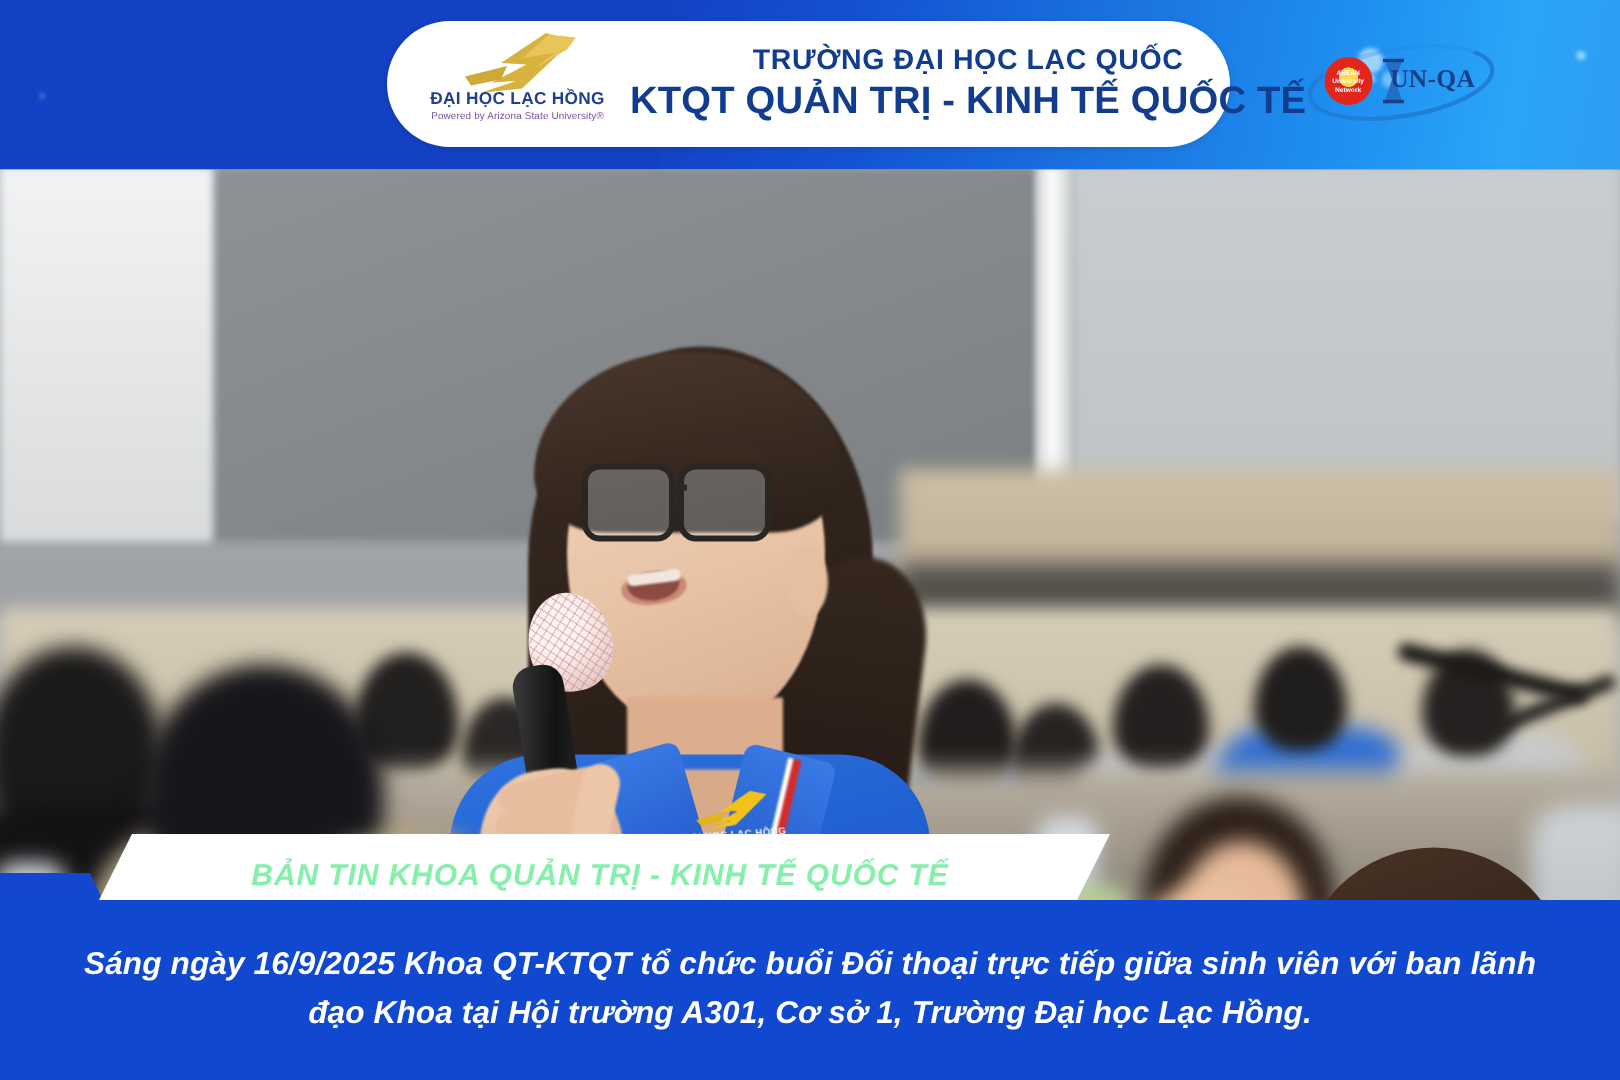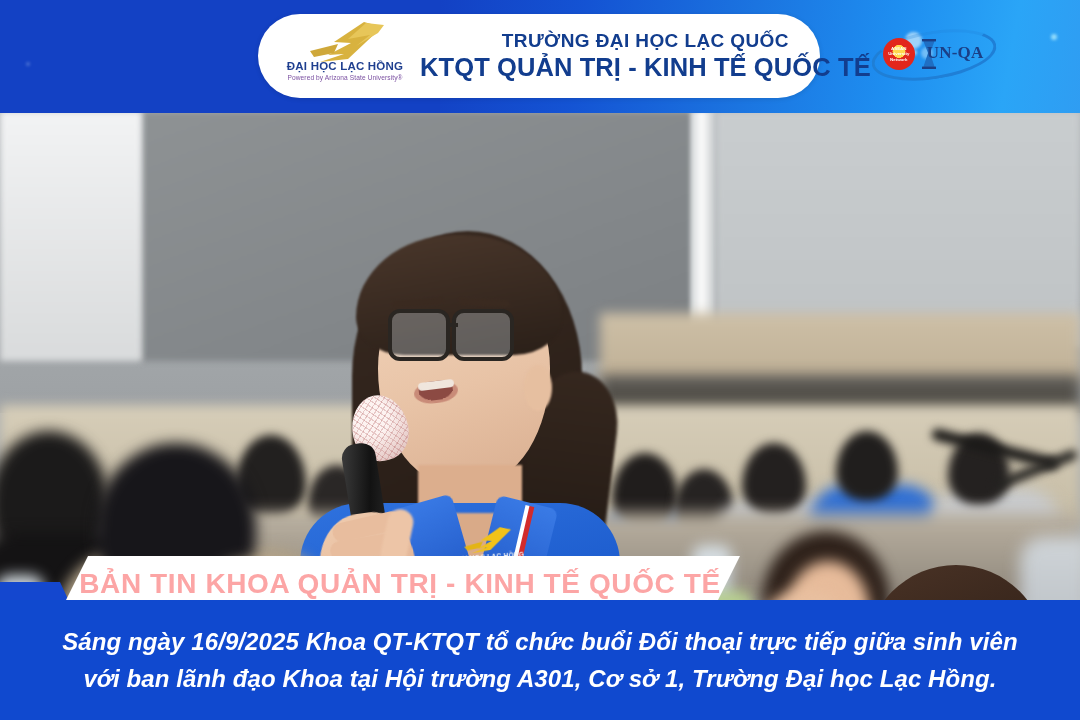--- a/index.html
+++ b/index.html
@@ -274,34 +274,34 @@
   }
   .banner-tail{
     position:absolute;left:0;top:26px;width:74px;height:30px;
     background:#1447cf;
     -webkit-clip-path:polygon(0 0,60px 0,74px 30px,0 30px);
     clip-path:polygon(0 0,60px 0,74px 30px,0 30px);
   }
   .banner-text{
     position:absolute;left:60px;top:0;width:680px;height:56px;
     display:flex;align-items:center;justify-content:center;
-    font-size:28px;font-weight:bold;color:#fca5a5;
+    font-size:20px;font-weight:bold;font-style:italic;color:#86efac;
     letter-spacing:.6px;white-space:nowrap;
     font-family:"Liberation Sans","DejaVu Sans",sans-serif;
   }
 
   
   .footer{
     position:absolute;left:0;top:600px;width:1080px;height:120px;
     background:#1049cf;
     display:flex;align-items:center;justify-content:center;
   }
   .footer-text{
     width:980px;text-align:center;color:#ffffff;
-    font-size:24px;font-style:italic;font-weight:bold;
+    font-size:21px;font-style:italic;font-weight:bold;
     line-height:1.55;letter-spacing:.1px;
   }
 </style>
 </head>
 <body>
 
 <div class="poster">
 
   <div class="header">
     <div class="hdr-grad"></div>

